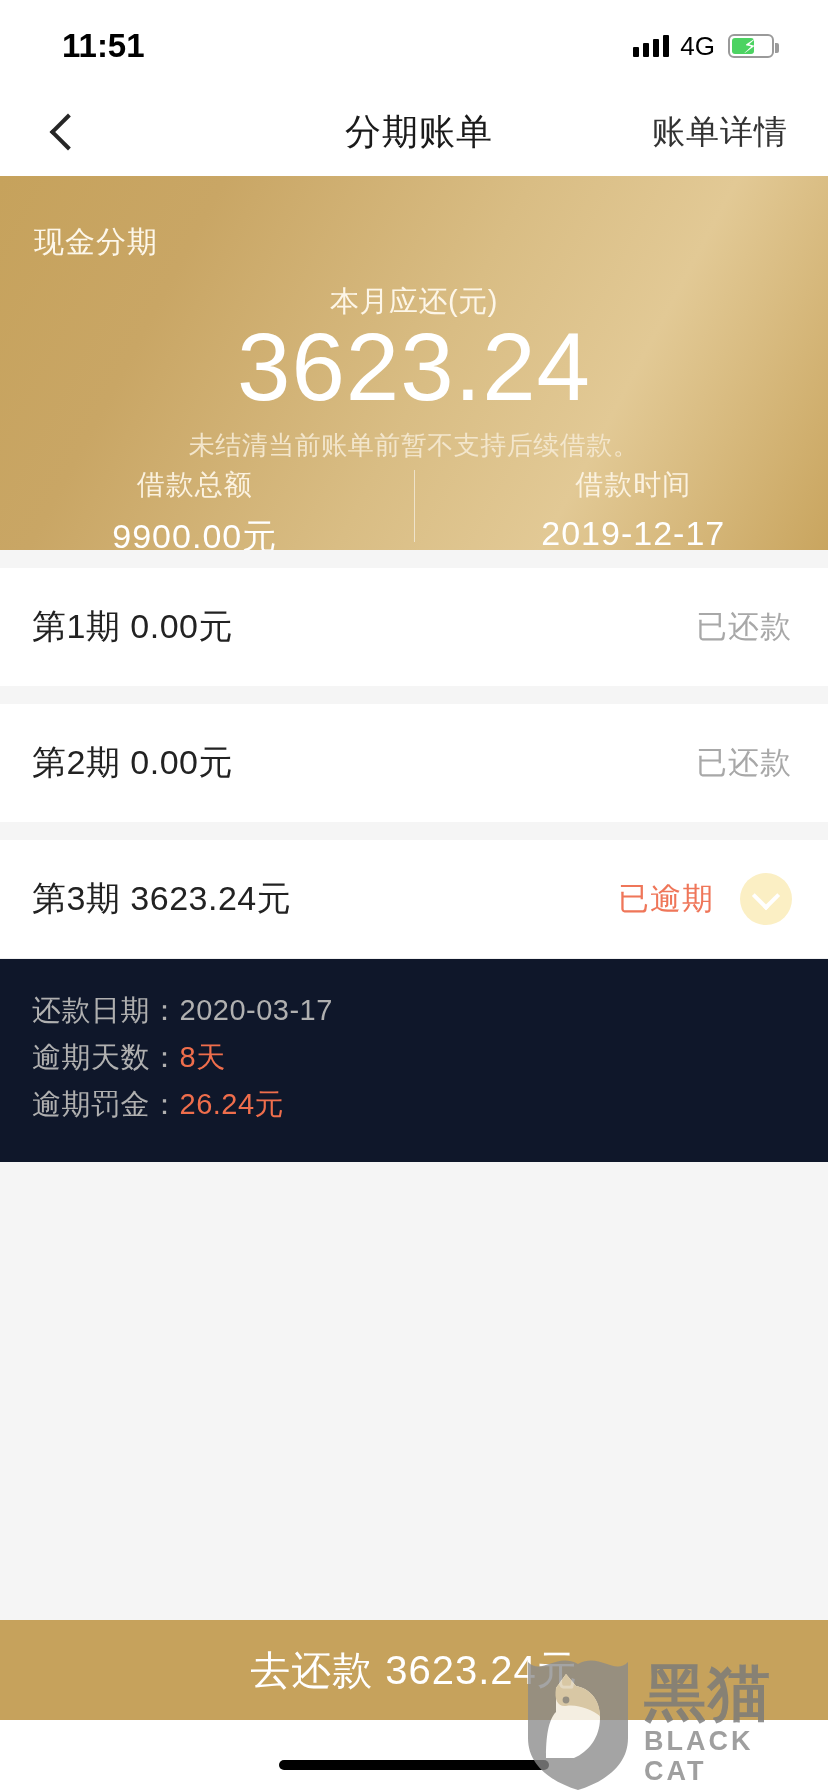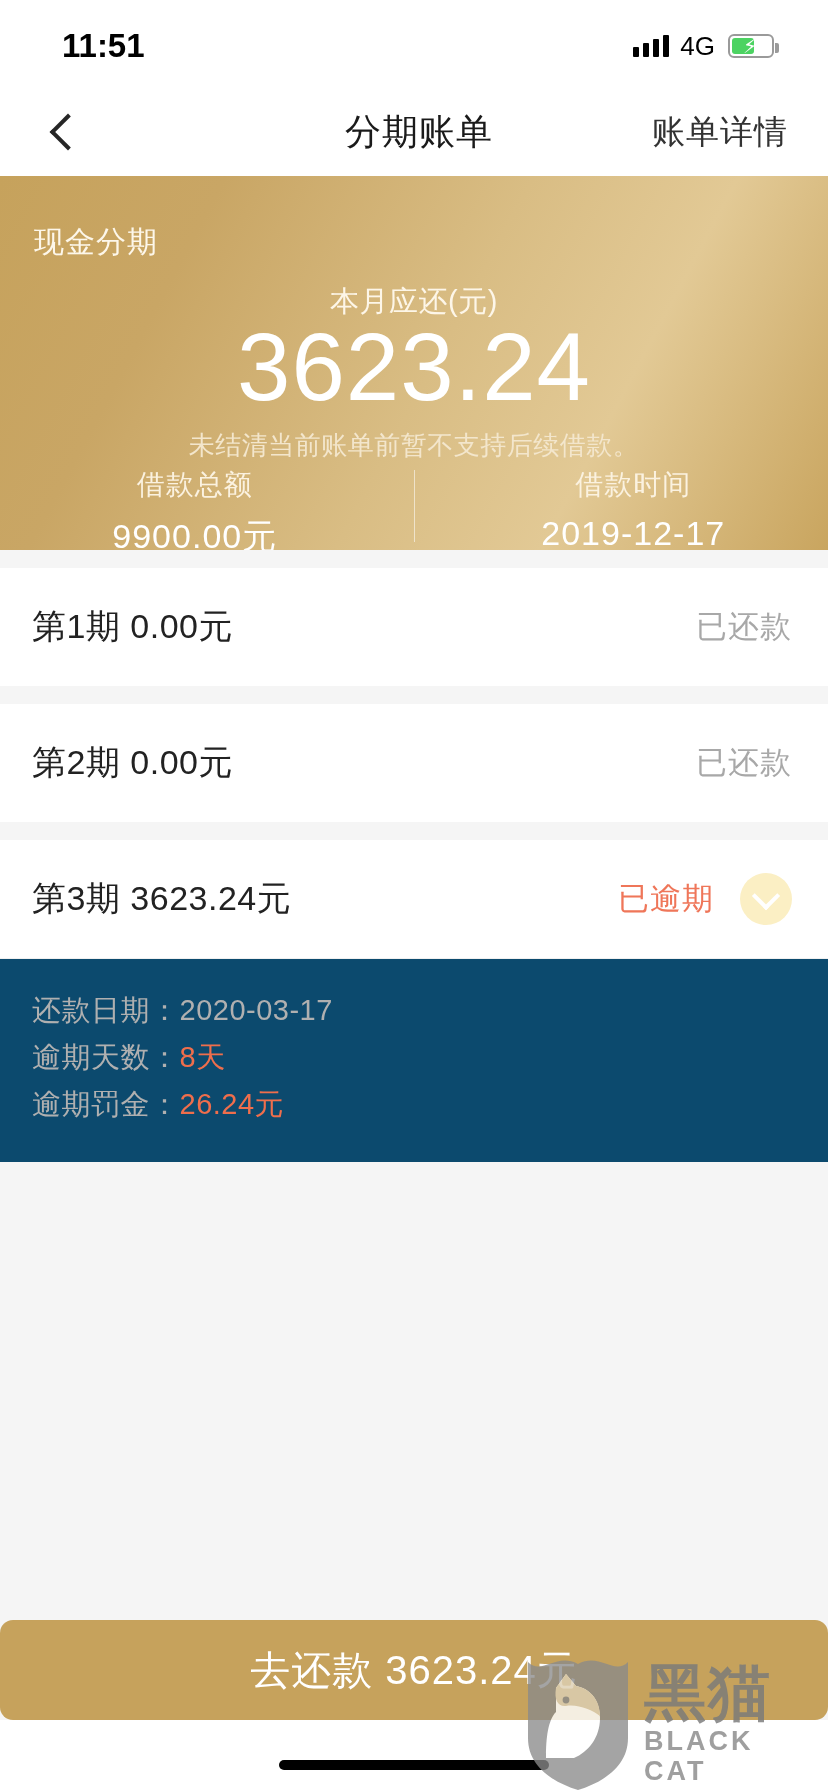--- a/index.html
+++ b/index.html
@@ -280,21 +280,21 @@
   }
   .chev-down {
     width: 16px;
     height: 16px;
     border-right: 4px solid #ffffff;
     border-bottom: 4px solid #ffffff;
     transform: rotate(45deg);
     margin-top: -6px;
   }
   .detail {
-    background: #0c4a6e;
+    background: #0f172a;
     padding: 28px 32px 34px 32px;
     border-top: 1px solid #f0f0f0;
   }
   .detail-line {
     font-size: 29px;
     line-height: 47px;
     color: #b0b0b0;
     letter-spacing: 0.5px;
   }
   .detail-line .val {
@@ -308,21 +308,20 @@
   .cta {
     position: absolute;
     left: 0;
     top: 1620px;
     width: 828px;
     height: 100px;
     background: #c6a25c;
     display: flex;
     align-items: center;
     justify-content: center;
-    border-radius: 13px;
   }
   .cta-label {
     font-size: 40px;
     color: #ffffff;
     font-weight: 300;
     letter-spacing: 1px;
   }
   .home-area {
     position: absolute;
     left: 0;

